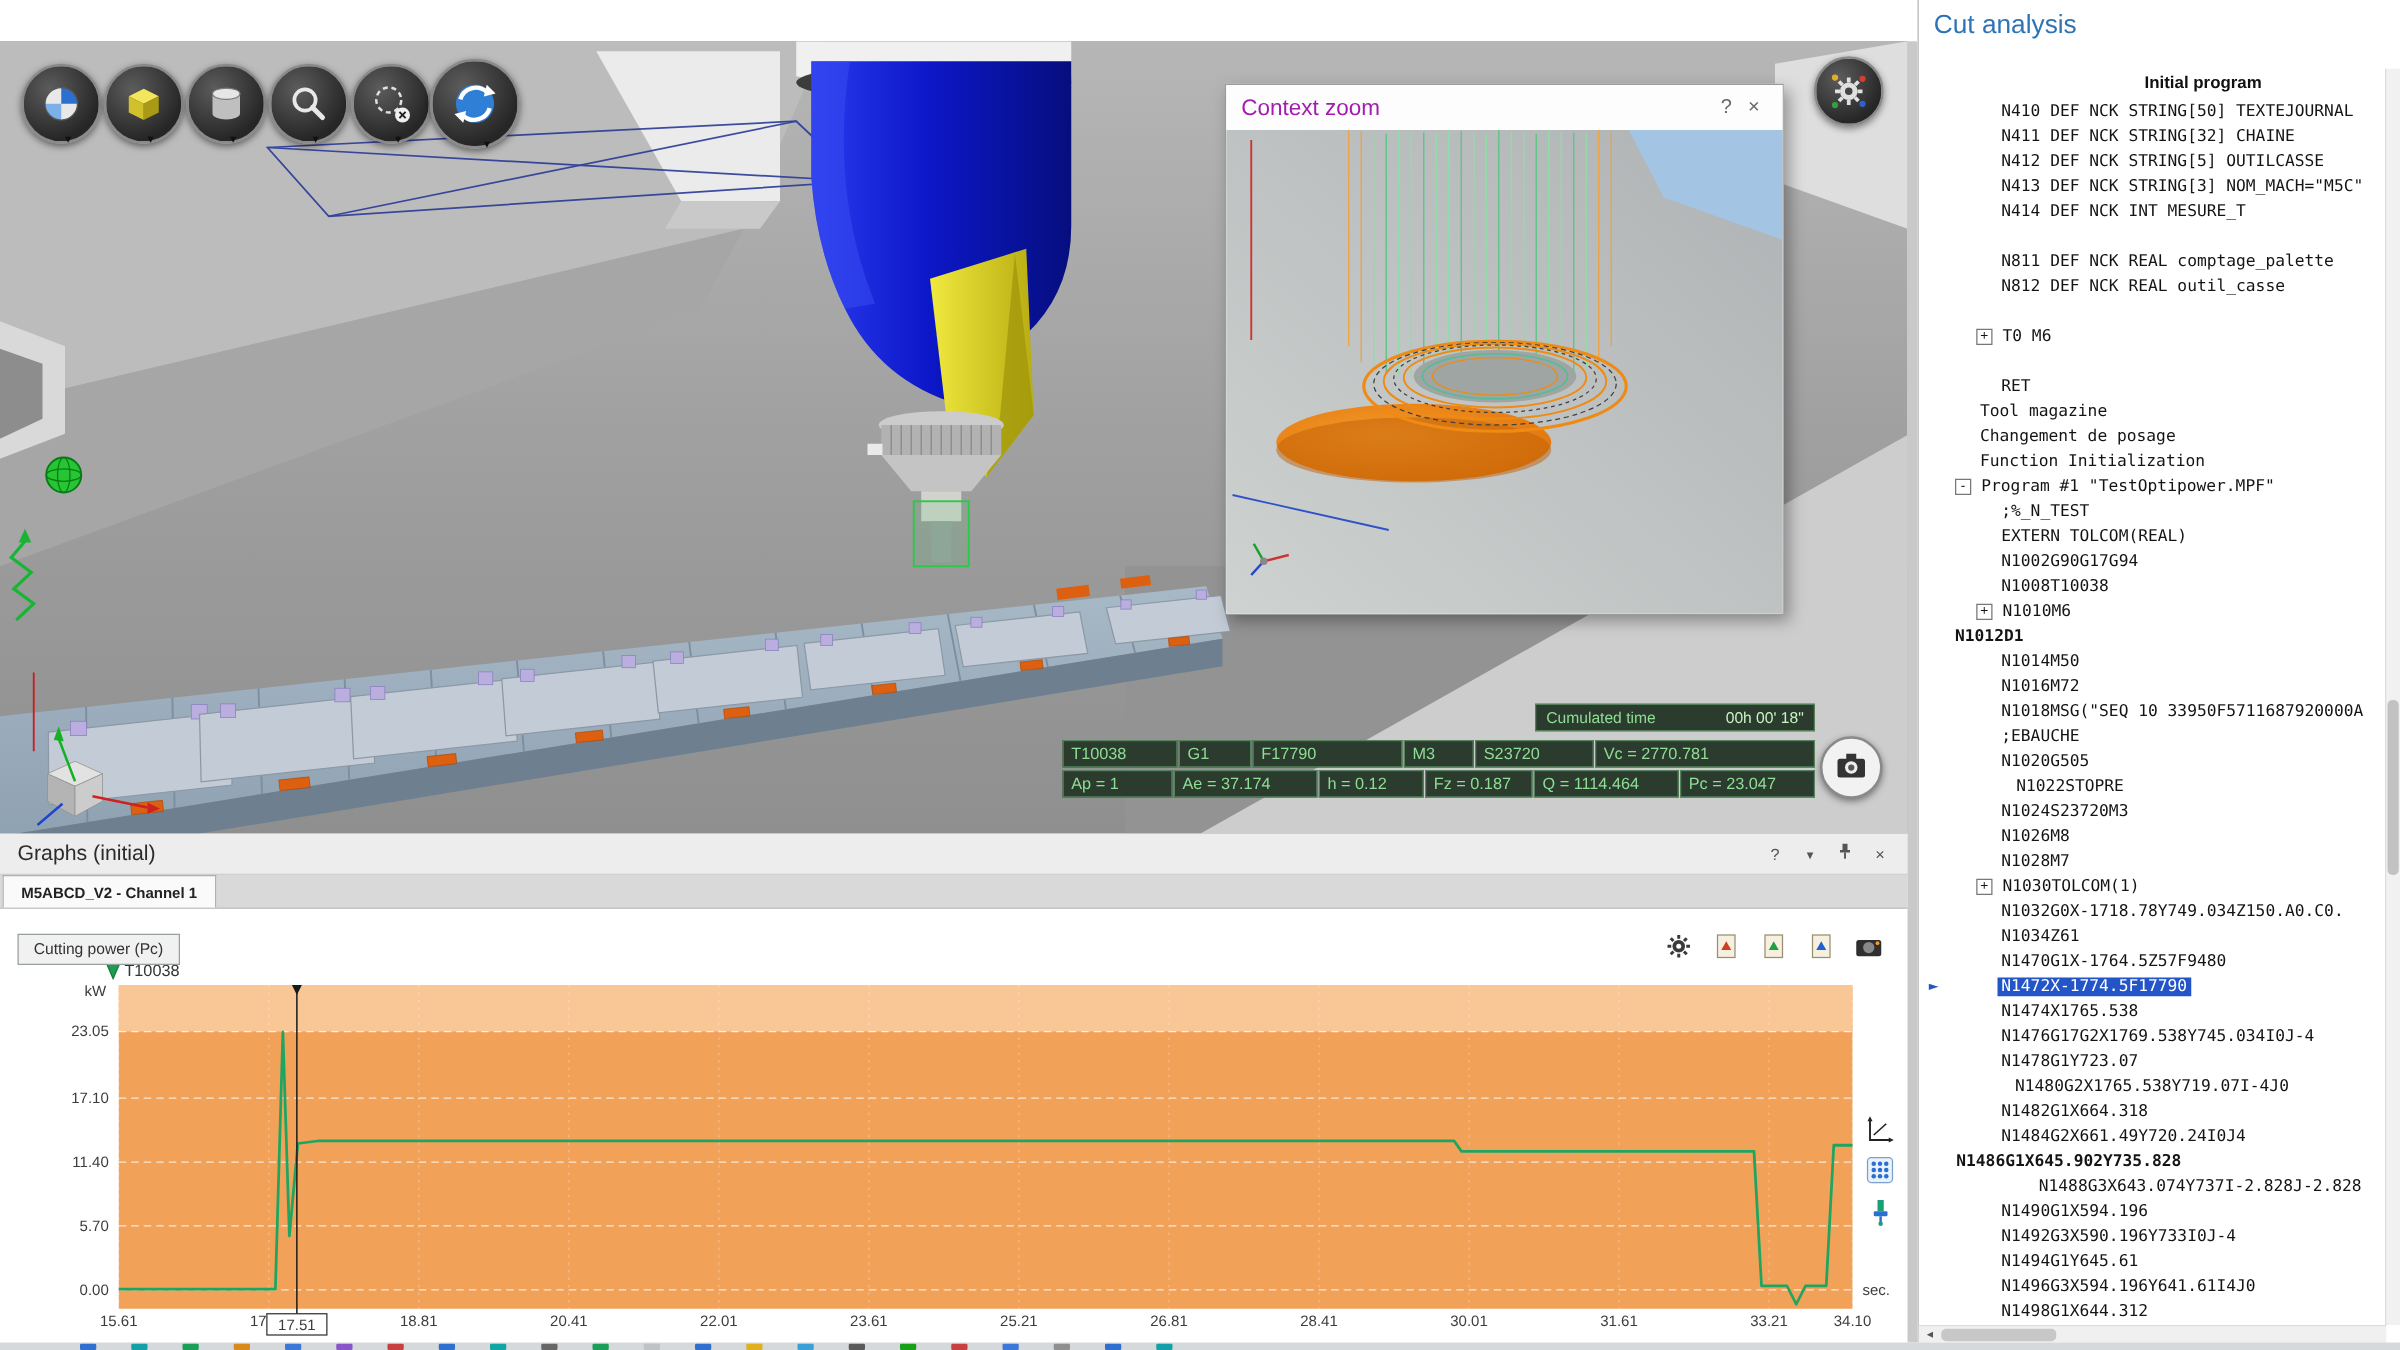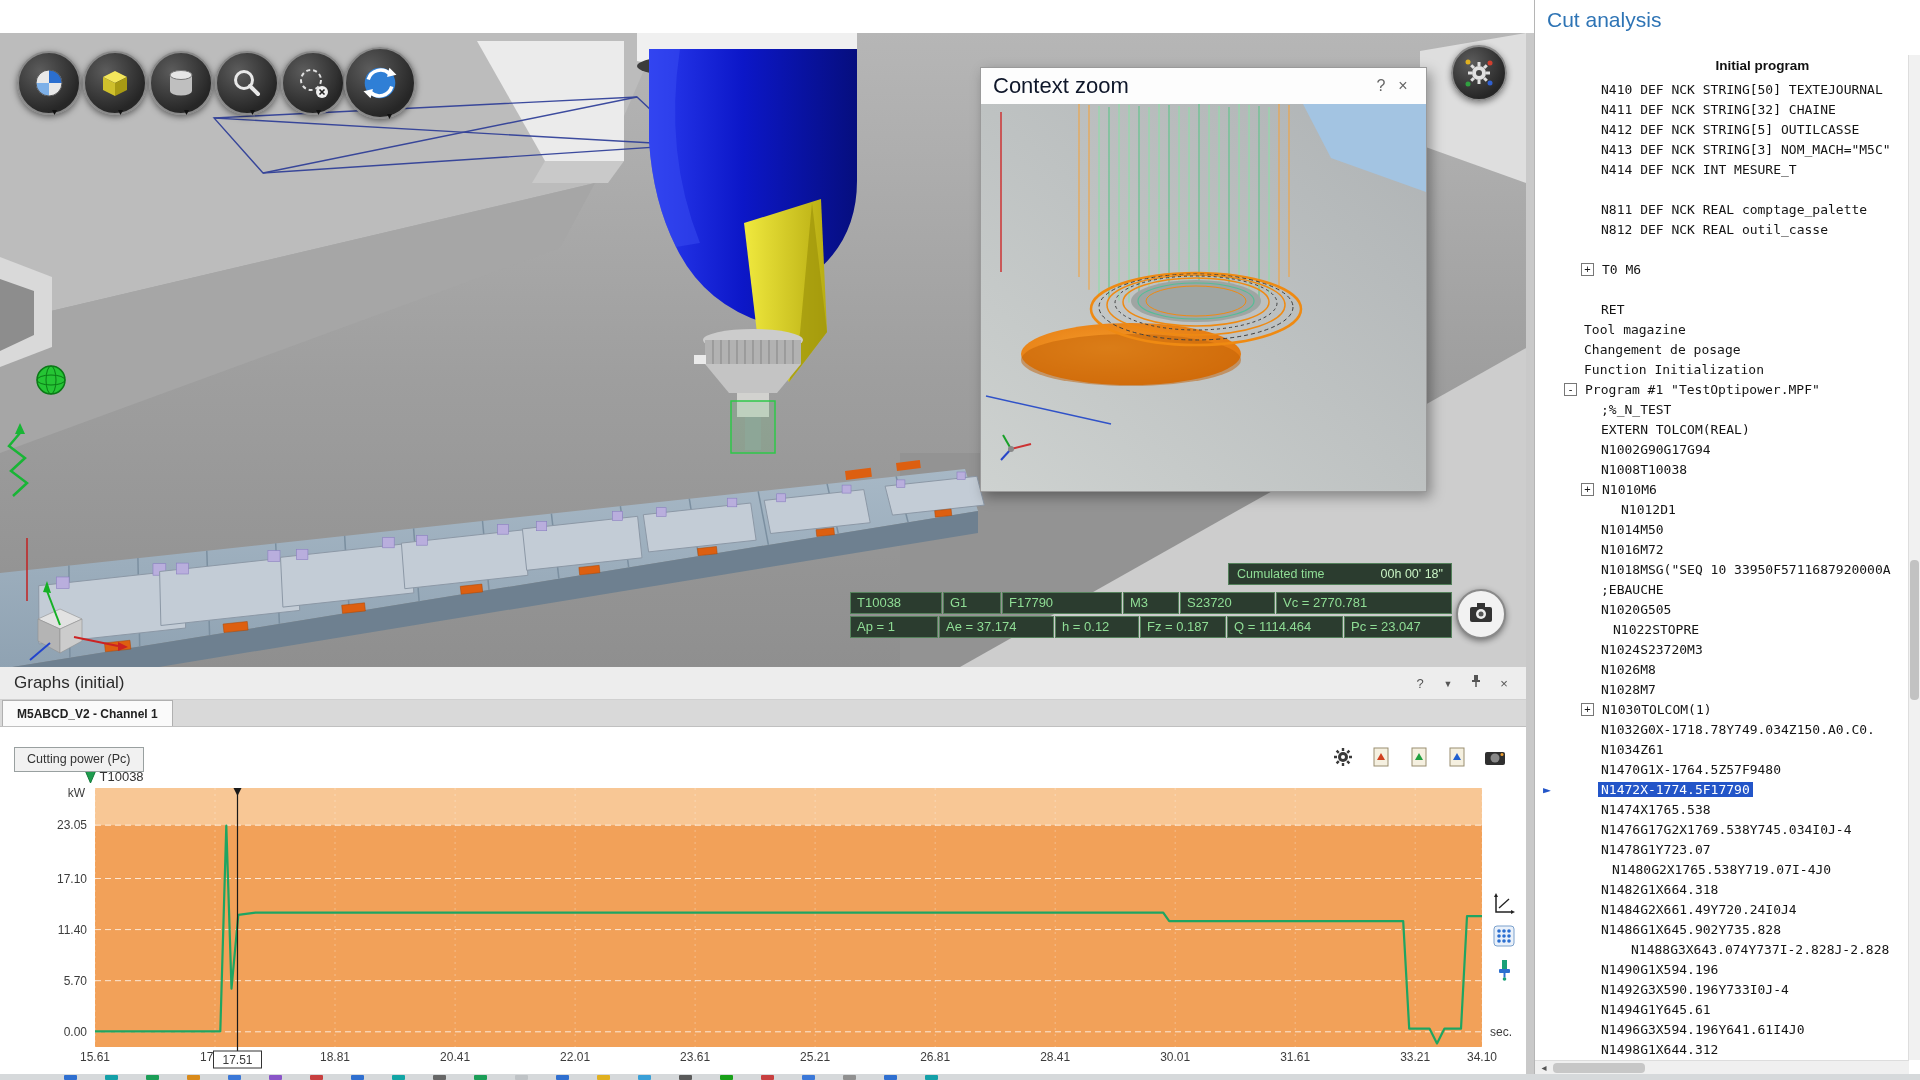--- a/index.html
+++ b/index.html
@@ -12,21 +12,21 @@
 .tab.t2{background:#a9cbcb}
 .tab.t3{background:#f1f1f1;color:#000;font-weight:bold;height:31px;line-height:31px}
 
 #viewport{position:absolute;left:0;top:33px;width:1526px;height:634px;overflow:hidden;background:#9e9e9e}
 #scene{position:absolute;left:0;top:0}
 .vtool{position:absolute;width:64px;height:64px;border-radius:50%;background:radial-gradient(circle at 35% 30%,#5c5c5c,#262626 72%);border:2px solid #8a8a8a;box-shadow:0 2px 6px rgba(0,0,0,.5);display:flex;align-items:center;justify-content:center}
 .vtool.big{width:72px;height:72px}
 .vtool .dd{position:absolute;bottom:-4px;right:22px;color:#111;font-size:10px}
 #czoom{position:absolute;left:980px;top:34px;width:447px;height:425px;background:#fff;border:1px solid #9a9a9a;box-shadow:4px 5px 12px rgba(0,0,0,.35)}
 .cz-head{height:36px;display:flex;align-items:center;padding:0 12px;background:#fdfdfd}
-.cz-title{flex:1;font-size:22px;color:#0f172a}
+.cz-title{flex:1;font-size:18px;color:#a21caf}
 .cz-btn{width:22px;text-align:center;color:#666;font-size:16px}
 #cz-svg{display:block}
 #cumtime{position:absolute;left:1228px;top:530px;width:224px;height:22px;background:#2b3c2f;border:1px solid #53805a;display:flex;justify-content:space-between;align-items:center;padding:0 8px;font-size:12.5px}
 #cumtime .lab{color:#8fdd95}
 #cumtime .val{color:#c9f3c4}
 .srow{position:absolute;left:850px;display:flex;gap:1px}
 .scell{height:22px;line-height:20px;background:#2b3c2f;border:1px solid #55825c;color:#8fdd95;font-size:13px;padding-left:6px;white-space:nowrap;overflow:hidden}
 #gearbtn,#capturebtn{position:absolute;border-radius:50%;display:flex;align-items:center;justify-content:center;border:2px solid #8a8a8a;box-shadow:0 2px 6px rgba(0,0,0,.45)}
 #gearbtn{left:1451px;top:12px;width:56px;height:56px;background:radial-gradient(circle at 35% 30%,#5c5c5c,#262626 72%)}
 #capturebtn{left:1456px;top:556px;width:50px;height:50px;background:#f2f2f2}
@@ -521,42 +521,42 @@
         <div class="pline" style="padding-left: 63px;"><span class="txt">RET</span></div>
         <div class="pline" style="padding-left: 46px;"><span class="txt">Tool magazine</span></div>
         <div class="pline" style="padding-left: 46px;"><span class="txt">Changement de posage</span></div>
         <div class="pline" style="padding-left: 46px;"><span class="txt">Function Initialization</span></div>
         <div class="pline" style="padding-left: 29px;"><span class="pbox">-</span><span class="txt">Program #1 "TestOptipower.MPF"</span></div>
         <div class="pline" style="padding-left: 63px;"><span class="txt">;%_N_TEST</span></div>
         <div class="pline" style="padding-left: 63px;"><span class="txt">EXTERN TOLCOM(REAL)</span></div>
         <div class="pline" style="padding-left: 63px;"><span class="txt">N1002G90G17G94</span></div>
         <div class="pline" style="padding-left: 63px;"><span class="txt">N1008T10038</span></div>
         <div class="pline" style="padding-left: 46px;"><span class="pbox">+</span><span class="txt">N1010M6</span></div>
-        <div class="pline" style="padding-left: 83px;"><span class="txt">N1012D1</span></div>
+        <div class="pline" style="padding-left: 26px; font-weight: bold;"><span class="txt">N1012D1</span></div>
         <div class="pline" style="padding-left: 63px;"><span class="txt">N1014M50</span></div>
         <div class="pline" style="padding-left: 63px;"><span class="txt">N1016M72</span></div>
         <div class="pline" style="padding-left: 63px;"><span class="txt">N1018MSG("SEQ 10 33950F5711687920000A</span></div>
         <div class="pline" style="padding-left: 63px;"><span class="txt">;EBAUCHE</span></div>
         <div class="pline" style="padding-left: 63px;"><span class="txt">N1020G505</span></div>
         <div class="pline" style="padding-left: 75px;"><span class="txt">N1022STOPRE</span></div>
         <div class="pline" style="padding-left: 63px;"><span class="txt">N1024S23720M3</span></div>
         <div class="pline" style="padding-left: 63px;"><span class="txt">N1026M8</span></div>
         <div class="pline" style="padding-left: 63px;"><span class="txt">N1028M7</span></div>
         <div class="pline" style="padding-left: 46px;"><span class="pbox">+</span><span class="txt">N1030TOLCOM(1)</span></div>
         <div class="pline" style="padding-left: 63px;"><span class="txt">N1032G0X-1718.78Y749.034Z150.A0.C0.</span></div>
         <div class="pline" style="padding-left: 63px;"><span class="txt">N1034Z61</span></div>
         <div class="pline" style="padding-left: 63px;"><span class="txt">N1470G1X-1764.5Z57F9480</span></div>
         <div class="pline hl" style="padding-left: 63px;"><span class="hl-arrow">►</span><span class="txt">N1472X-1774.5F17790</span></div>
         <div class="pline" style="padding-left: 63px;"><span class="txt">N1474X1765.538</span></div>
         <div class="pline" style="padding-left: 63px;"><span class="txt">N1476G17G2X1769.538Y745.034I0J-4</span></div>
         <div class="pline" style="padding-left: 63px;"><span class="txt">N1478G1Y723.07</span></div>
         <div class="pline" style="padding-left: 63px; margin-left: 11px;"><span class="txt">N1480G2X1765.538Y719.07I-4J0</span></div>
         <div class="pline" style="padding-left: 63px;"><span class="txt">N1482G1X664.318</span></div>
         <div class="pline" style="padding-left: 63px;"><span class="txt">N1484G2X661.49Y720.24I0J4</span></div>
-        <div class="pline" style="padding-left: 63px;"><span class="txt">N1486G1X645.902Y735.828</span></div>
+        <div class="pline" style="padding-left: 27px; font-weight: bold;"><span class="txt">N1486G1X645.902Y735.828</span></div>
         <div class="pline" style="padding-left: 63px; margin-left: 30px;"><span class="txt">N1488G3X643.074Y737I-2.828J-2.828</span></div>
         <div class="pline" style="padding-left: 63px;"><span class="txt">N1490G1X594.196</span></div>
         <div class="pline" style="padding-left: 63px;"><span class="txt">N1492G3X590.196Y733I0J-4</span></div>
         <div class="pline" style="padding-left: 63px;"><span class="txt">N1494G1Y645.61</span></div>
         <div class="pline" style="padding-left: 63px;"><span class="txt">N1496G3X594.196Y641.61I4J0</span></div>
         <div class="pline" style="padding-left: 63px;"><span class="txt">N1498G1X644.312</span></div>
       </div>
     <div id="hscroll">
       <div class="arr">◂</div>
       <div class="thumb"></div>

